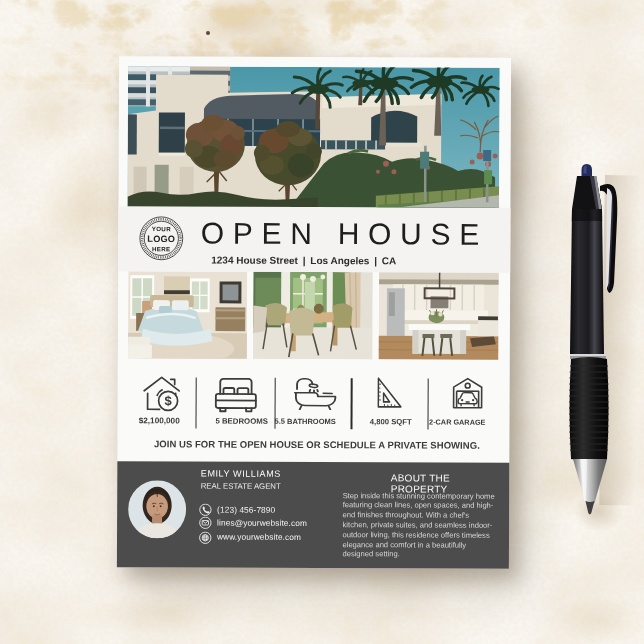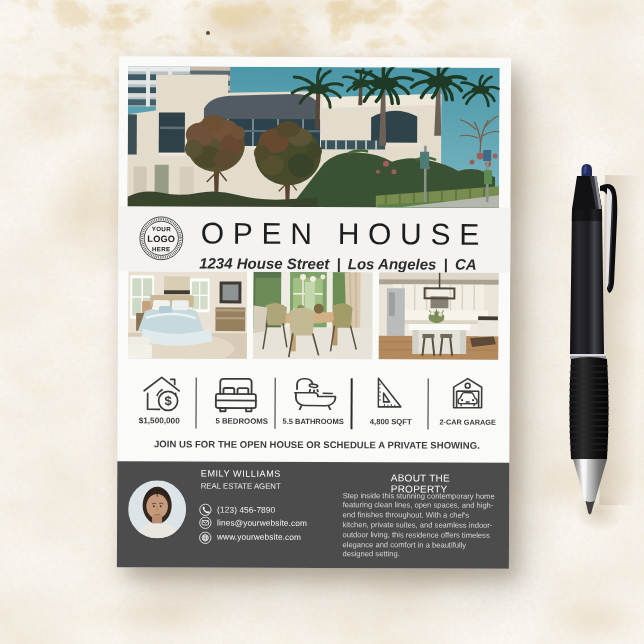--- a/index.html
+++ b/index.html
@@ -222,21 +222,21 @@
     <circle cx="23" cy="23" r="21.4" fill="none" stroke="#383838" stroke-width="0.9"></circle>
     <circle cx="23" cy="23" r="19.2" fill="none" stroke="#444" stroke-width="2.4" stroke-dasharray="0.7,1.1"></circle>
     <circle cx="23" cy="23" r="17.1" fill="none" stroke="#383838" stroke-width="0.9"></circle>
     <text x="23" y="15.8" text-anchor="middle" font-family="Liberation Sans" font-size="6.2" font-weight="bold" letter-spacing="0.35" fill="#222">YOUR</text>
     <text x="23" y="26.6" text-anchor="middle" font-family="Liberation Sans" font-size="9.2" font-weight="bold" letter-spacing="0.2" fill="#222">LOGO</text>
     <text x="23" y="36" text-anchor="middle" font-family="Liberation Sans" font-size="6.2" font-weight="bold" letter-spacing="0.35" fill="#222">HERE</text>
   </svg>
 
   <div class="abs" style="left:82.5px;top:162px;width:300px;font-size:30px;line-height:30px;font-weight:400;color:#1e1e1e;letter-spacing:8.7px;white-space:nowrap;">OPEN HOUSE</div>
 
-  <div class="abs" style="left:81px;top:197.6px;font-size:15px;font-weight:700;color:#2c2c2c;letter-spacing:0;white-space:nowrap;font-style:italic;">1234 House Street  |  Los Angeles  |  CA</div>
+  <div class="abs" style="left:93px;top:197.6px;font-size:10px;font-weight:700;color:#2c2c2c;letter-spacing:0;white-space:nowrap;">1234 House Street  |  Los Angeles  |  CA</div>
 
   <svg class="abs" style="left:9.5px;top:215px" width="119.5" height="87.3" viewBox="0 0 120 88">
     <rect width="120" height="88" fill="#e9e2d4"></rect>
     <rect x="0" y="62" width="120" height="26" fill="#d8cbb6"></rect>
     <ellipse cx="55" cy="78" rx="52" ry="16" fill="#e2d8c5"></ellipse>
 
     <rect x="2" y="4" width="24" height="44" fill="#fdfdfb"></rect>
     <rect x="4" y="7" width="20" height="38" fill="#cdd8c5"></rect>
     <path d="M14,7 v38 M4,26 h20" stroke="#fdfdfb" stroke-width="1.5"></path>
 
@@ -364,21 +364,21 @@
       <path d="M29,6 h4 v5"></path>
       <path d="M2.5,17.5 L20,4 L37.5,17.5"></path>
       <path d="M6,20 V36 h12"></path>
       <path d="M34,20 v4"></path>
       <circle cx="26.5" cy="27.5" r="9.5" fill="#fafaf9"></circle>
       <path d="M15.5,22 a11,11 0 0 1 5,-5.5"></path>
     </g>
     <text x="26.5" y="32" text-anchor="middle" font-family="Liberation Sans" font-size="13" font-weight="bold" fill="#3c3c3c">$</text>
   </svg>
 
-  <div class="abs" style="left:3.2px;top:359.7px;width:77px;text-align:center;font-size:8.2px;font-weight:700;color:#3a3a3a;">$1,500,000</div>
+  <div class="abs" style="left:3.2px;top:359.7px;width:77px;text-align:center;font-size:8.2px;font-weight:700;color:#3a3a3a;">$2,100,000</div>
 
   <div class="abs" style="left:78.2px;top:321px;width:1.2px;height:50.5px;background:#2c2c2c;"></div>
 
   <svg class="abs" style="left:94.5px;top:319.8px" width="46.5" height="39" viewBox="0 0 43 36">
     <g fill="none" stroke="#3c3c3c" stroke-width="1.7" stroke-linecap="round" stroke-linejoin="round">
       <path d="M7,16 V5 a3,3 0 0 1 3,-3 h23 a3,3 0 0 1 3,3 v11"></path>
       <rect x="3" y="16" width="37" height="13" rx="2"></rect>
       <path d="M3,22 h37"></path>
       <path d="M10,16 v-4 a1.5,1.5 0 0 1 1.5,-1.5 h7 a1.5,1.5 0 0 1 1.5,1.5 v4"></path>
       <path d="M23,16 v-4 a1.5,1.5 0 0 1 1.5,-1.5 h7 a1.5,1.5 0 0 1 1.5,1.5 v4"></path>
@@ -395,21 +395,21 @@
     <g fill="none" stroke="#3c3c3c" stroke-width="1.7" stroke-linecap="round" stroke-linejoin="round">
       <path d="M4,14 V8 a6,6 0 0 1 6,-6 h2 a6,6 0 0 1 6,6 v0.5"></path>
       <ellipse cx="19" cy="10" rx="3.8" ry="1.8" transform="rotate(10 19 10)"></ellipse>
       <path d="M16,14.5 l-0.5,2 M19.5,15 l0,2.5 M22.5,14.5 l0.5,2"></path>
       <path d="M2,18 h18 a3,3 0 0 1 3,3 v1 h16 v2 a8.5,8.5 0 0 1 -8.5,8.5 H11.5 A8.5,8.5 0 0 1 3,24 v-6 z"></path>
       <path d="M28,18.5 h8"></path>
       <path d="M8,33 l-1.5,4 M33,33 l1.5,4"></path>
     </g>
   </svg>
 
-  <div class="abs" style="left:157.1px;top:359.7px;width:77px;text-align:center;font-size:7.5px;font-weight:700;color:#3a3a3a;">5.5 BATHROOMS</div>
+  <div class="abs" style="left:157.1px;top:359.7px;width:77px;font-size:7.5px;font-weight:700;color:#3a3a3a;">5.5 BATHROOMS</div>
 
   <div class="abs" style="left:233.4px;top:321px;width:1.2px;height:50.5px;background:#2c2c2c;"></div>
 
   <svg class="abs" style="left:259.3px;top:319.4px" width="26" height="33.5" viewBox="0 0 30 34" preserveAspectRatio="none">
     <g fill="none" stroke="#3c3c3c" stroke-width="1.7" stroke-linejoin="round">
       <path d="M2,2 L2,31 L28,31 Z"></path>
       <path d="M8,17 L8,26 L15,26 Z"></path>
     </g>
     <g stroke="#3c3c3c" stroke-width="1">
       <path d="M2,8 h3 M2,12 h2.3 M2,16 h3 M2,20 h2.3 M2,24 h3"></path>
@@ -428,21 +428,21 @@
       <path d="M5,14.5 H27 V31"></path>
       <path d="M5,14.5 V31"></path>
       <path d="M8,27 q-1.5,0 -1.5,-2.5 q0,-2.5 2,-3 l2,-4 q0.5,-1.5 2,-1.5 h7 q1.5,0 2,1.5 l2,4 q2,0.5 2,3 q0,2.5 -1.5,2.5 Z" stroke-width="1.4"></path>
       <path d="M9.5,27 v2.5 M22.5,27 v2.5" stroke-width="1.4"></path>
     </g>
     <circle cx="10.5" cy="23.5" r="1.1" fill="#3c3c3c"></circle>
     <circle cx="21.5" cy="23.5" r="1.1" fill="#3c3c3c"></circle>
     <rect x="14" y="24.5" width="4" height="1.6" fill="#3c3c3c"></rect>
   </svg>
 
-  <div class="abs" style="left:311.6px;top:359.7px;width:77px;text-align:center;font-size:7.3px;font-weight:700;color:#3a3a3a;">2-CAR GARAGE</div>
+  <div class="abs" style="left:311.6px;top:359.7px;width:77px;font-size:7.3px;font-weight:700;color:#3a3a3a;">2-CAR GARAGE</div>
 
   <div class="abs" style="left:3.5px;top:382.2px;width:392px;text-align:center;font-size:9.5px;font-weight:700;color:#3b3b3b;letter-spacing:0.05px;">JOIN US FOR THE OPEN HOUSE OR SCHEDULE A PRIVATE SHOWING.</div>
 
   <div class="abs" style="left:0;top:405px;width:392px;height:105.5px;background:#4c4c4c;"></div>
 
   <svg class="abs" style="left:10.5px;top:424.2px" width="58" height="58" viewBox="0 0 58 58">
     <defs>
       <clipPath id="agclip">
           <circle cx="29" cy="29" r="29"></circle>
         </clipPath>

